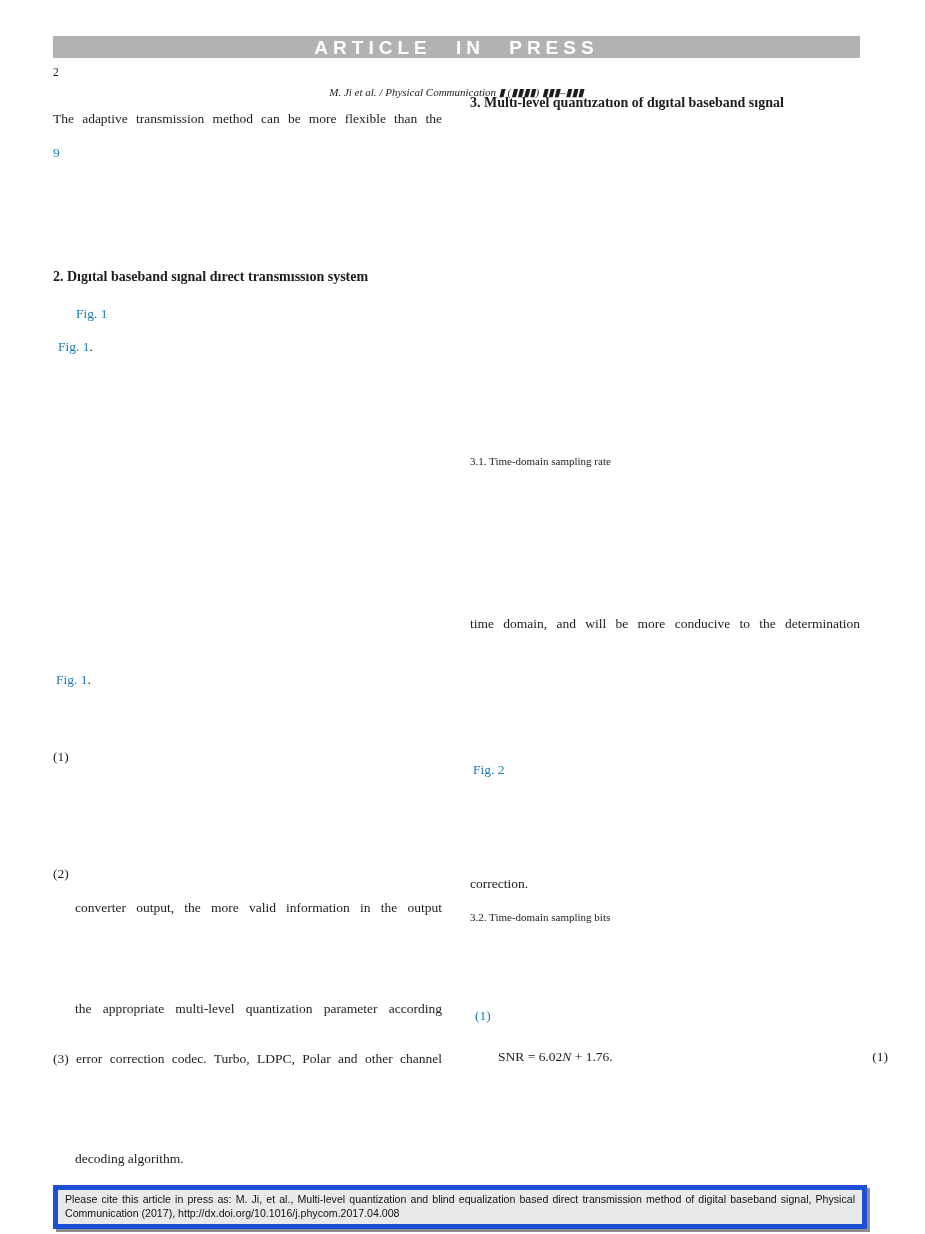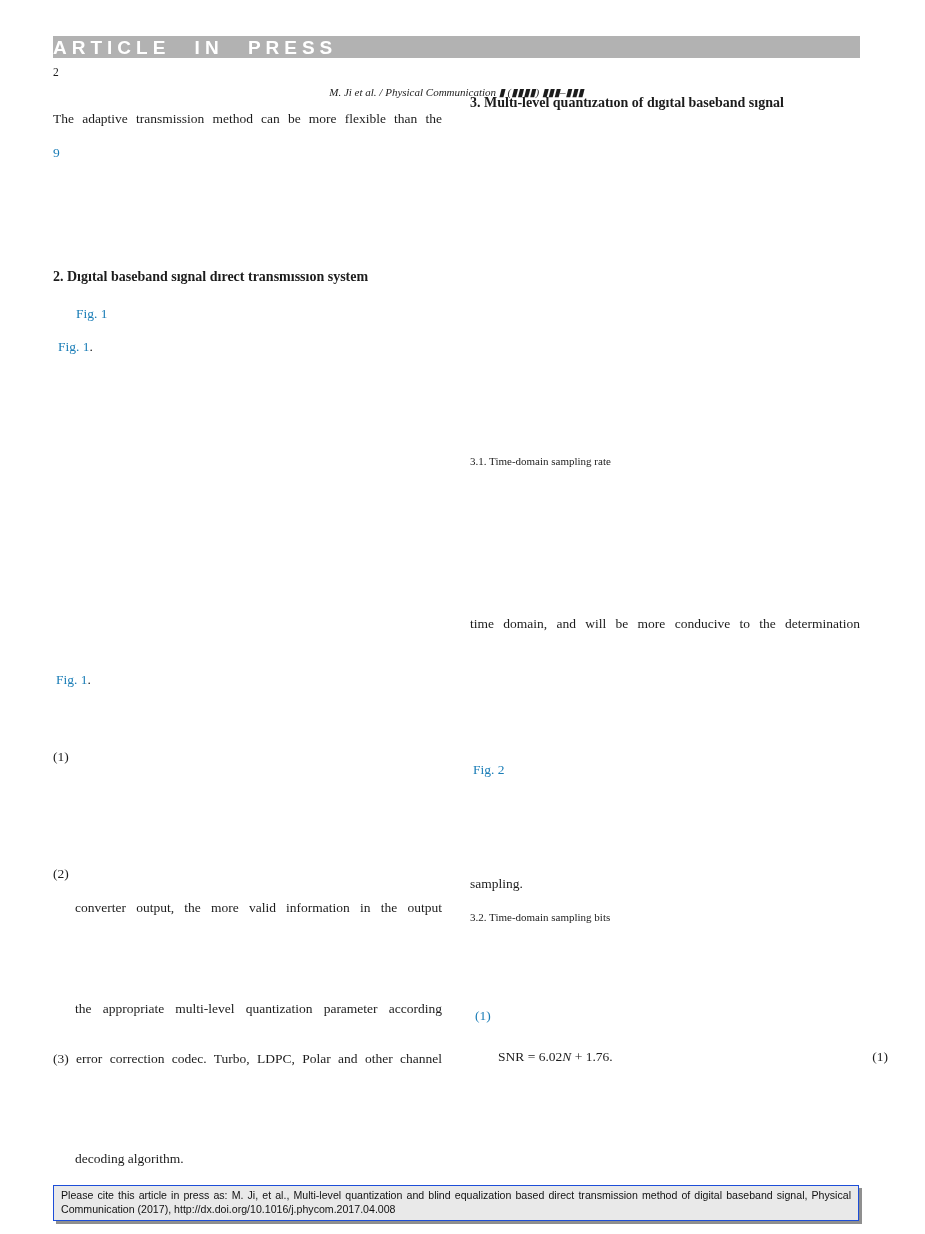--- a/index.html
+++ b/index.html
@@ -5,21 +5,21 @@
   html,body{margin:0;padding:0;}
   body{
     width:925px;height:1234px;position:relative;background:#ffffff;
     font-family:"Liberation Serif",serif;color:#1c1c1c;
   }
   .abs{position:absolute;}
 
   
   .banner{
     left:53px;top:36px;width:807px;height:22px;background:#b2b2b2;
-    display:flex;align-items:center;justify-content:flex-start;
+    display:flex;align-items:center;justify-content:center;
   }
   .banner-text{
     color:#ffffff;font-family:"Liberation Sans",sans-serif;font-weight:bold;
     font-size:19px;letter-spacing:5px;word-spacing:14px;line-height:1;
   }
 
   
   .page-num{left:53px;top:66px;font-size:11.5px;}
   .running-head{
     left:53px;top:66px;width:807px;text-align:center;
@@ -34,21 +34,21 @@
   .link{color:#1a7db7;text-decoration:none;cursor:pointer;}
   .blk{color:#1c1c1c;}
 
   
   .eq-row{display:flex;justify-content:space-between;font-size:13.5px;}
   .eq-var{font-style:italic;}
 
   
   .cite-box{
     left:53px;top:1185px;width:790px;
-    background:#e9e9e9;border:1px solid #1d4ed8;
+    background:#e9e9e9;border:5px solid #1d4ed8;
     box-shadow:3px 3px 0 0 #8f8f8f;
     padding:3px 7px 4px 7px;
     font-family:"Liberation Sans",sans-serif;
     font-size:10.6px;line-height:13.5px;color:#111;
     text-align:justify;
   }
 </style>
 </head>
 <body>
 
@@ -97,21 +97,21 @@
   <div class="abs heading" style="left:470px;top:95px;width:390px;">3. Multı-level quantızatıon of dıgıtal baseband sıgnal</div>
 
   <div class="abs subheading" style="left:470px;top:455px;">3.1. Time-domain sampling rate</div>
 
   <div class="abs body-line just" style="left:470px;top:616px;width:390px;">time domain, and will be more conducive to the determination</div>
 
   <div class="abs body-line" style="left:473px;top:762px;">
     <span class="link">Fig. 2</span>
   </div>
 
-  <div class="abs body-line" style="left:470px;top:876px;">sampling.</div>
+  <div class="abs body-line" style="left:470px;top:876px;">correction.</div>
 
   <div class="abs subheading" style="left:470px;top:911px;">3.2. Time-domain sampling bits</div>
 
   <div class="abs body-line" style="left:475px;top:1008px;">
     <span class="link">(1)</span>
   </div>
 
   <div class="abs eq-row" style="left:470px;top:1049px;width:390px;margin-left:28px;">
     <span>
       <span>SNR</span>

